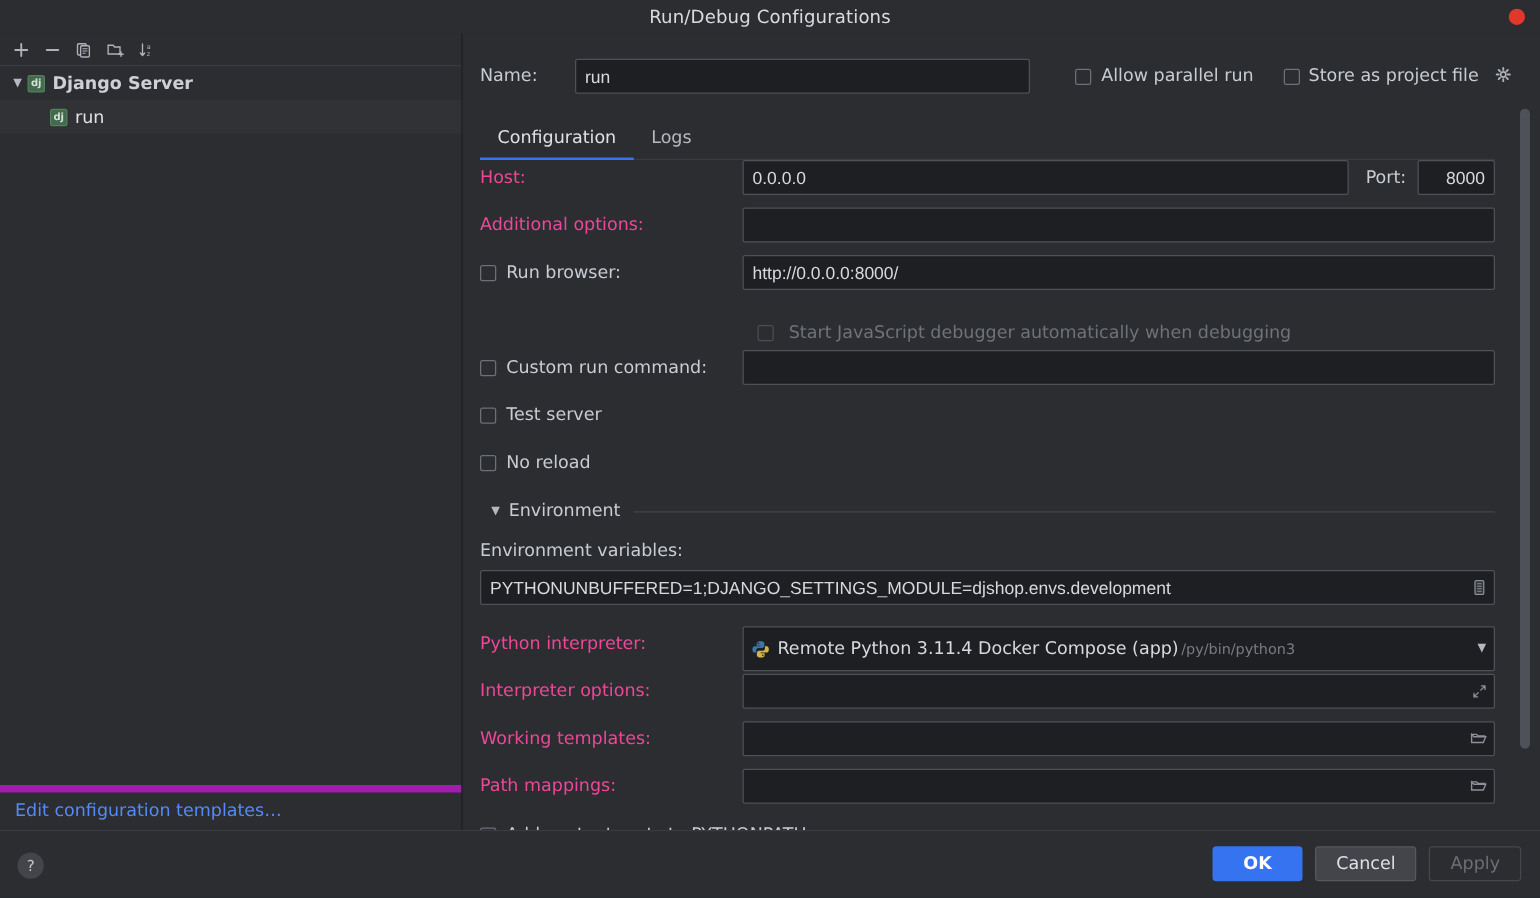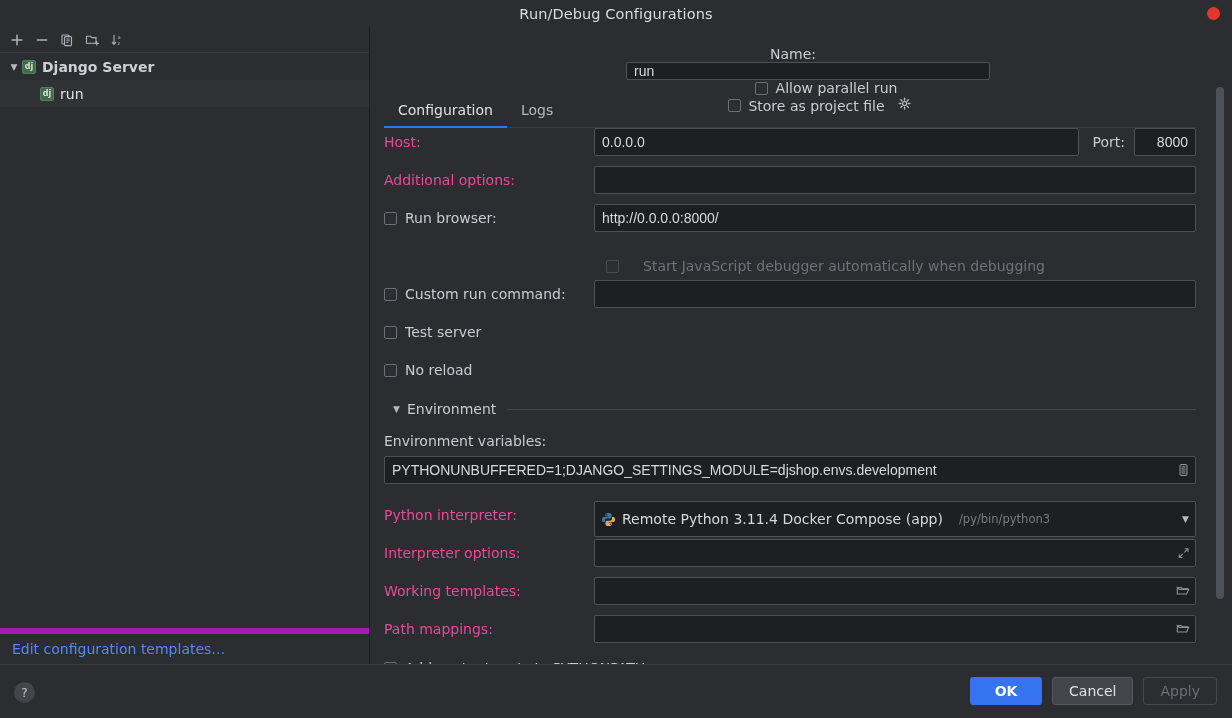--- a/index.html
+++ b/index.html
@@ -73,21 +73,21 @@
   }
 
   
   .right-panel {
     position: absolute; left: 371px; top: 27px; width: 861px; height: 637px;
     background: #2b2d30;
   }
 
   .name-row {
     display: flex; align-items: center; height: 30px;
-    margin: 19px 0 0 13px; gap: 0; flex-direction: column;
+    margin: 19px 0 0 13px; gap: 0;
   }
   .lbl { color: #c8ccd3; font-size: 14px; }
   .name-label { width: 76px; }
   .textfield {
     background: #1e1f22; border: 1px solid #4e5157; border-radius: 2px;
     color: #d6d9de; font-size: 14px;
     padding: 0 7px; height: 28px; line-height: 26px;
   }
   .name-input { width: 364px; }
 
@@ -134,21 +134,21 @@
   .row-lbl { width: 210px; color: #ec4899; font-size: 14px; flex: none; }
   .row-lbl-cb { width: 210px; display:flex; align-items:center; gap:8px; flex:none; }
   .fld { flex: 1; height: 28px; position: relative; }
   .fld .textfield { width: 100%; display: block; }
 
   .port-lbl { margin-left: 14px; color: #c8ccd3; font-size: 14px; }
   .port-input {
     width: 62px; margin-left: 9px; text-align: right;
   }
 
-  .indented-note { margin-left: 222px; display:flex; align-items:center; gap:24px;margin-top:20px; }
+  .indented-note { margin-left: 222px; display:flex; align-items:center; gap:12px;margin-top:20px; }
 
   .fld-icon {
     position: absolute; right: 6px; top: 50%; transform: translateY(-50%);
     display:flex; align-items:center; justify-content:center;
   }
 
   
   .env-header {
     display: flex; align-items: center; gap: 7px;
     margin-top: 12px; width: 812px;
@@ -160,21 +160,21 @@
   .env-var-label { color: #c8ccd3; font-size: 14px; margin-top: 16px; display:block;}
   .env-var-field { margin-top: 7px; position: relative; height: 28px; width: 812px;}
 
   
   .combo {
     background: #1e1f22; border: 1px solid #4e5157; border-radius: 2px;
     height: 36px; display: flex; align-items: center; padding: 0 6px;
     color: #d6d9de; font-size: 14px; width: 100%;
   }
   .py-icon { width: 15px; height: 15px; margin-right: 6px; flex:none; }
-  .combo-path { color: #787c83; font-size: 11.5px; margin-left: 16px; }
+  .combo-path { color: #787c83; font-size: 11.5px; margin-left: 2px; }
   .combo-arrow { margin-left: auto; color: #b4b8bf; font-size: 9px; }
 
   .last-cb-row {
     display:flex; align-items:center; gap: 8px; margin-top: 12px;
   }
 
   
   .scrollbar-track {
     position: absolute; right: 8px; top: 56px; width: 8px; height: 600px;
   }

